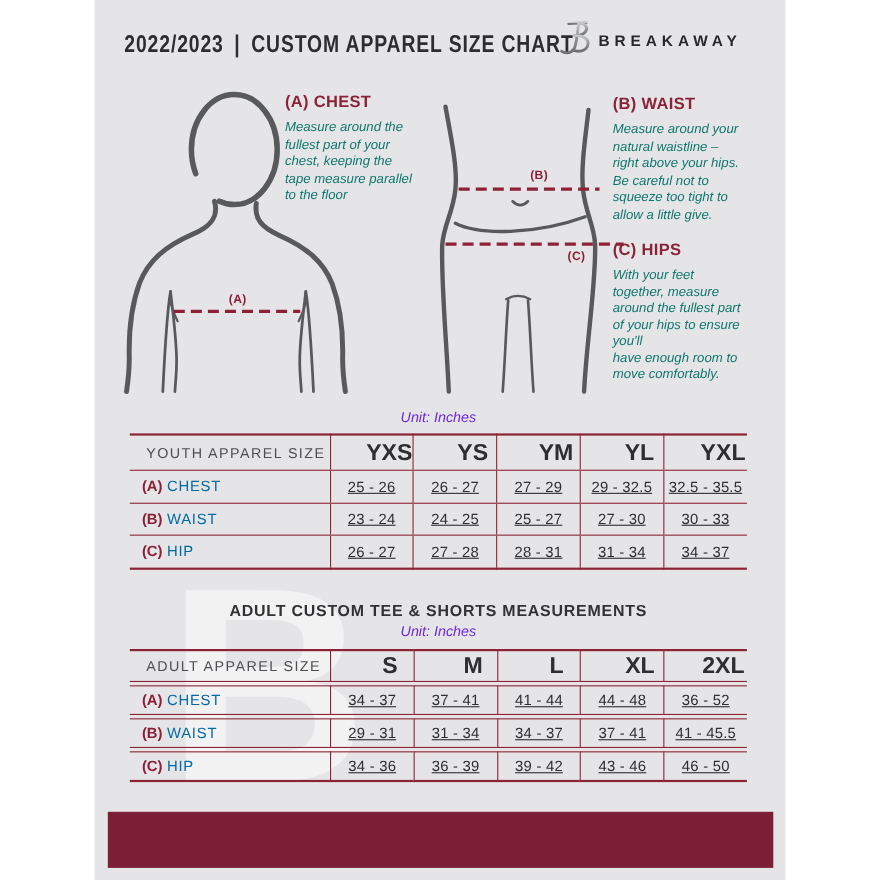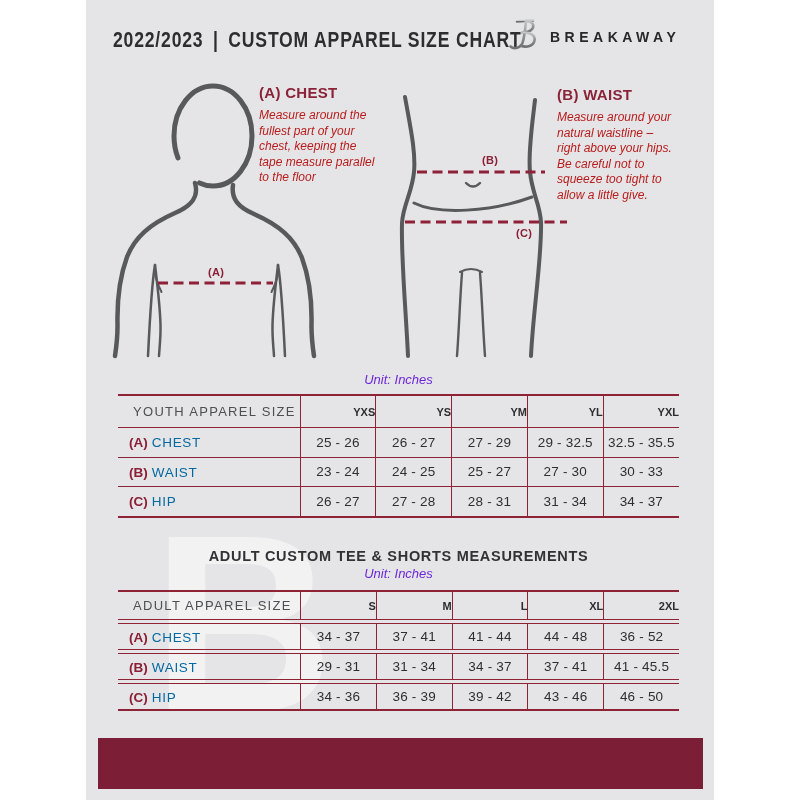--- a/index.html
+++ b/index.html
@@ -13,21 +13,21 @@
     background:#e5e5e7;overflow:hidden;
   }
   .abs{position:absolute;}
 
   
   .hdr-title{
     left:27px;top:27px;display:flex;gap:12px;align-items:baseline;
     font-weight:bold;font-size:22px;letter-spacing:1px;color:#2d2d2f;
     transform:scaleX(0.80);transform-origin:left top;white-space:nowrap;z-index:3;
   }
-  .logo{left:420px;top:15px;display:flex;align-items:center;gap:10px;z-index:3;}
+  .logo{left:420px;top:15px;display:flex;align-items:center;gap:4px;z-index:3;}
   .brand{
     font-size:14px;font-weight:bold;letter-spacing:4.5px;color:#28282a;
     padding-top:4px;white-space:nowrap;
   }
 
   
   .watermark{
     left:66px;top:498px;font-size:252px;font-weight:bold;line-height:1;
     color:#ffffff;opacity:0.5;z-index:0;user-select:none;
   }
@@ -37,21 +37,21 @@
   .mlabel{
     font-size:11px;font-weight:bold;color:#8a1f36;z-index:2;letter-spacing:0.3px;
   }
 
   
   .guide-sec{z-index:2;}
   .guide-sec h3{
     margin:0;font-size:15px;font-weight:bold;color:#8a2238;letter-spacing:0.3px;
   }
   .guide-sec p{
-    margin:7px 0 0 0;font-size:12px;font-style:italic;color:#b91c1c;
+    margin:7px 0 0 0;font-size:12px;font-style:italic;color:#0f766e;
     line-height:15.5px;white-space:pre-line;
   }
   .sec-a{left:173px;top:84px;width:150px;}
   .sec-b{left:471px;top:86px;width:152px;}
   .sec-c{left:471px;top:219px;width:152px;}
   .sec-c p{line-height:15px;}
 
   
   .tblock{left:32px;width:561px;z-index:2;text-align:center;}
   .yblock{top:370px;}
@@ -63,25 +63,25 @@
     margin-top:2px;font-size:13px;font-style:italic;color:#6d28d9;
   }
   table{width:561px;table-layout:fixed;margin-top:7px;}
   col.c-label{width:182px;}
   col.c-size{width:75.8px;}
   th,td{padding:0;font-weight:normal;background:transparent;}
   .size-label-cell{
     text-align:left;padding-left:15px;font-size:13px;color:#4e4f51;
     letter-spacing:1.3px;white-space:nowrap;
   }
-  .col-head{font-size:11px;font-weight:bold;color:#2e2e30;text-align:right;padding-left:32px;}
+  .col-head{font-size:21px;font-weight:bold;color:#2e2e30;text-align:center;padding-left:32px;}
   .row-label{text-align:left;padding-left:11px;white-space:nowrap;}
   .row-key{font-size:13.5px;font-weight:bold;color:#8a1f36;}
   .row-name{font-size:13.5px;color:#0369a1;letter-spacing:0.7px;margin-left:4px;}
-  .val{font-size:13.5px;color:#2f2f31;text-align:center;letter-spacing:0.2px;}
+  .val{font-size:13.5px;color:#2f2f31;text-align:center;letter-spacing:0.2px;text-decoration:underline;}
 
   
   table.yt{border-collapse:collapse;border-top:2.5px solid #8e2336;border-bottom:2px solid #8e2336;}
   .yt thead th{height:31px;border-bottom:1.4px solid #8e2336;}
   .yt tbody th,.yt tbody td{height:28.5px;}
   .yt tbody tr:not(:last-child) th,.yt tbody tr:not(:last-child) td{border-bottom:1.4px solid #8e2336;}
   .yt tr > *:nth-child(n+2){border-left:1.4px solid #8e2336;}
 
   
   table.at{border-collapse:separate;border-spacing:0 3px;margin-top:6px;}
@@ -173,20 +173,30 @@
   </div>
   <div class="abs guide-sec sec-b">
     <h3>(B) WAIST</h3>
     <p>Measure around your
 natural waistline –
 right above your hips.
 Be careful not to
 squeeze too tight to
 allow a little give.</p>
   </div>
+  <div class="abs guide-sec sec-c">
+    <h3>(C) HIPS</h3>
+    <p>With your feet
+together, measure
+around the fullest part
+of your hips to ensure
+you'll
+have enough room to
+move comfortably.</p>
+  </div>
 
   <div class="abs tblock yblock">
     <div class="tunit">Unit: Inches</div>
     <table class="yt">
       <colgroup>
           <col class="c-label">
           <col class="c-size">
           <col class="c-size">
           <col class="c-size">
           <col class="c-size">

